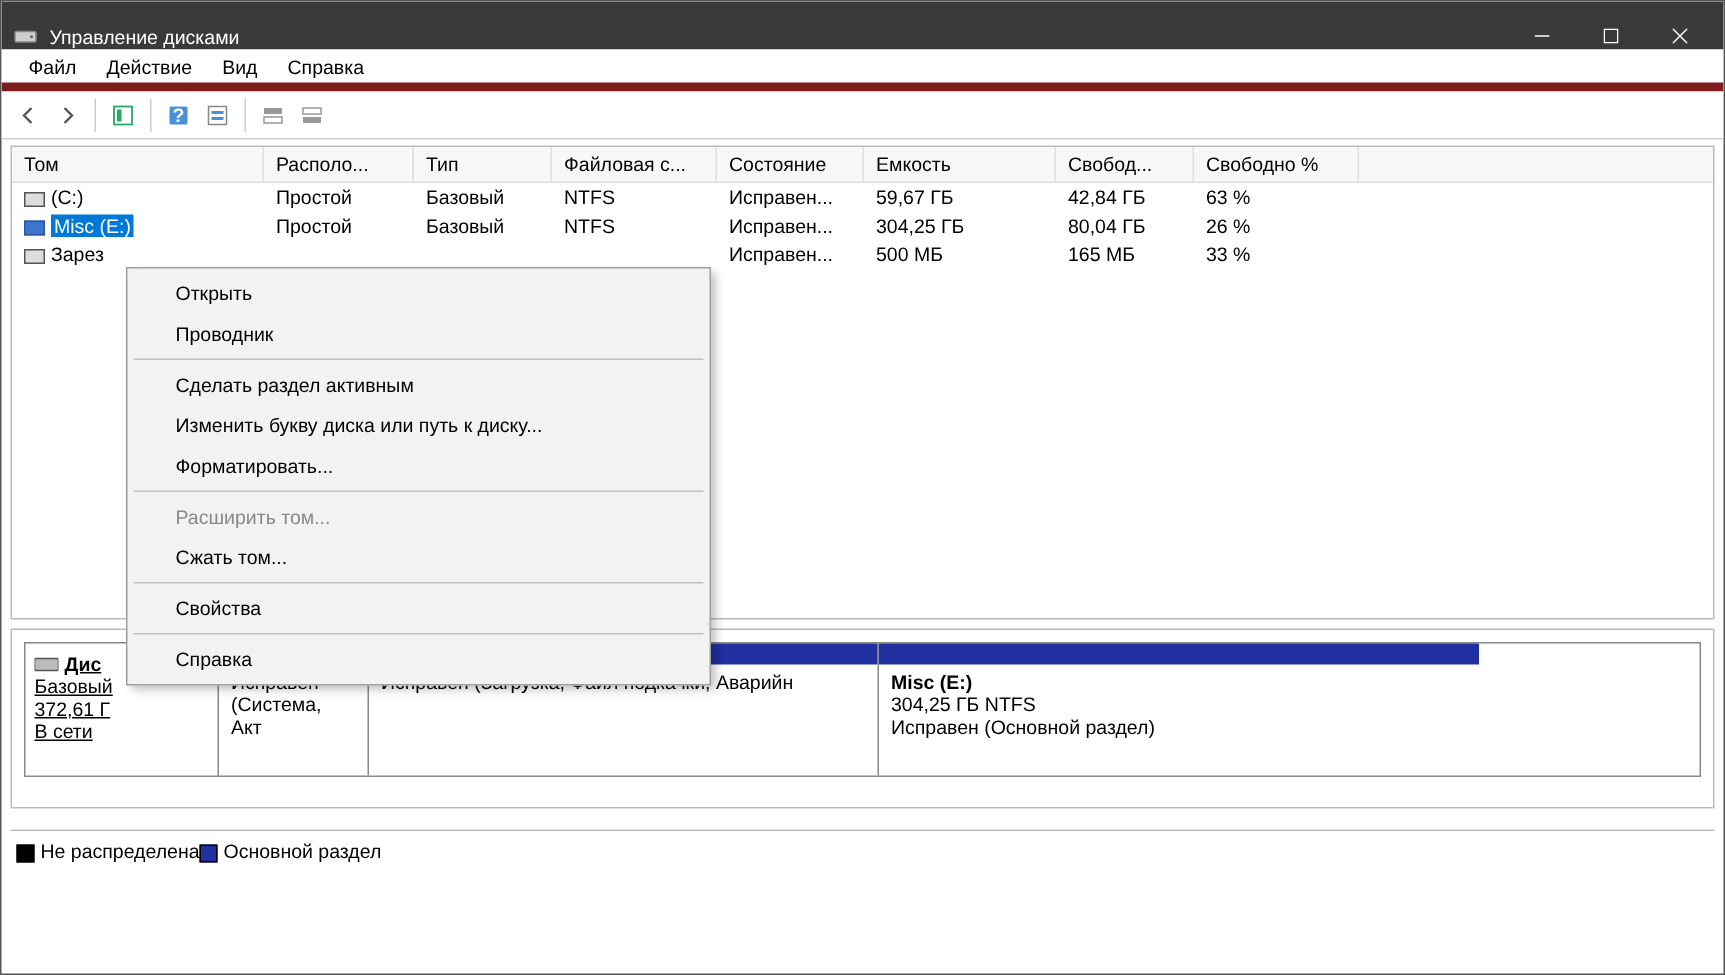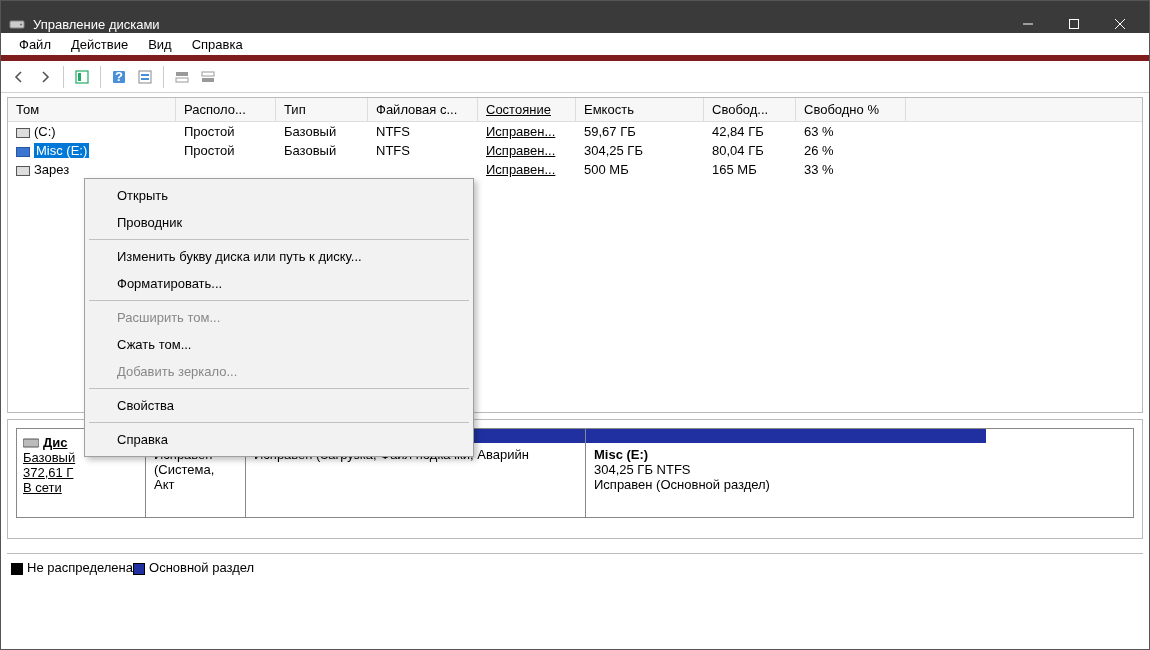--- a/index.html
+++ b/index.html
@@ -29,21 +29,21 @@
 .vt-row.selected .cell:first-child .volname { background: #0078d7; color: #fff; padding: 0 2px; }
 .vol-icon { display: inline-block; width: 14px; height: 10px; border: 1px solid #555; background: #ddd; margin-right: 4px; vertical-align: middle; position: relative; }
 .vol-icon.blue { background: #3a76d0; border-color:#2a56a0; }
 .cell { flex-shrink: 0; }
 
 
 .c0 { width: 168px; }
 .c1 { width: 100px; }
 .c2 { width: 92px; }
 .c3 { width: 110px; }
-.c4 { width: 98px; text-decoration: underline; }
+.c4 { width: 98px; }
 .c5 { width: 128px; }
 .c6 { width: 92px; }
 .c7 { width: 110px; }
 
 
 .ctx { position: absolute; left: 84px; top: 178px; width: 390px; background: #f2f2f2; border: 1px solid #a0a0a0; box-shadow: 3px 3px 6px rgba(0,0,0,0.25); padding: 3px 2px; z-index: 100; }
 .ctx .mi { padding: 6px 20px 6px 30px; cursor: default; color: #000; }
 .ctx .mi.disabled { color: #888; }
 .ctx .sep { height: 1px; background: #c0c0c0; margin: 3px 2px; }
 
@@ -192,26 +192,26 @@
         <div class="cell c6">165 МБ</div>
         <div class="cell c7">33 %</div>
       </div>
     </div>
 </div>
 
 <div class="ctx" id="ctx">
     <div class="mi">Открыть</div>
     <div class="mi">Проводник</div>
     <div class="sep"></div>
+    <div class="mi">Сделать раздел активным</div>
     <div class="mi">Изменить букву диска или путь к диску...</div>
     <div class="mi">Форматировать...</div>
     <div class="sep"></div>
     <div class="mi disabled">Расширить том...</div>
     <div class="mi">Сжать том...</div>
-    <div class="mi disabled">Добавить зеркало...</div>
     <div class="sep"></div>
     <div class="mi">Свойства</div>
     <div class="sep"></div>
     <div class="mi">Справка</div>
   </div>
 
 <div class="diskpane">
   <div class="diskrow">
     <div class="diskhead">
       <span style="display:flex;align-items:center;gap:4px;">

